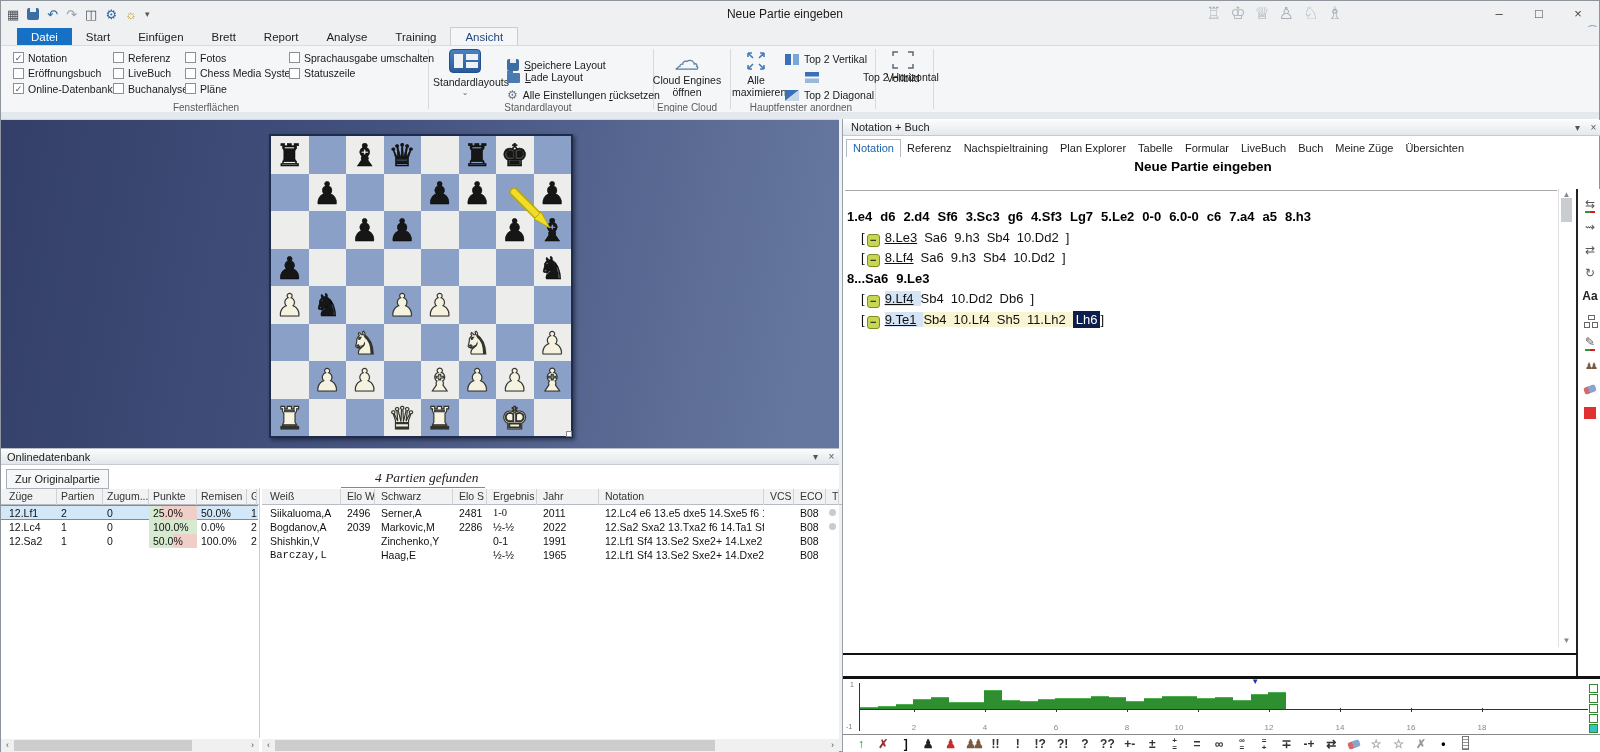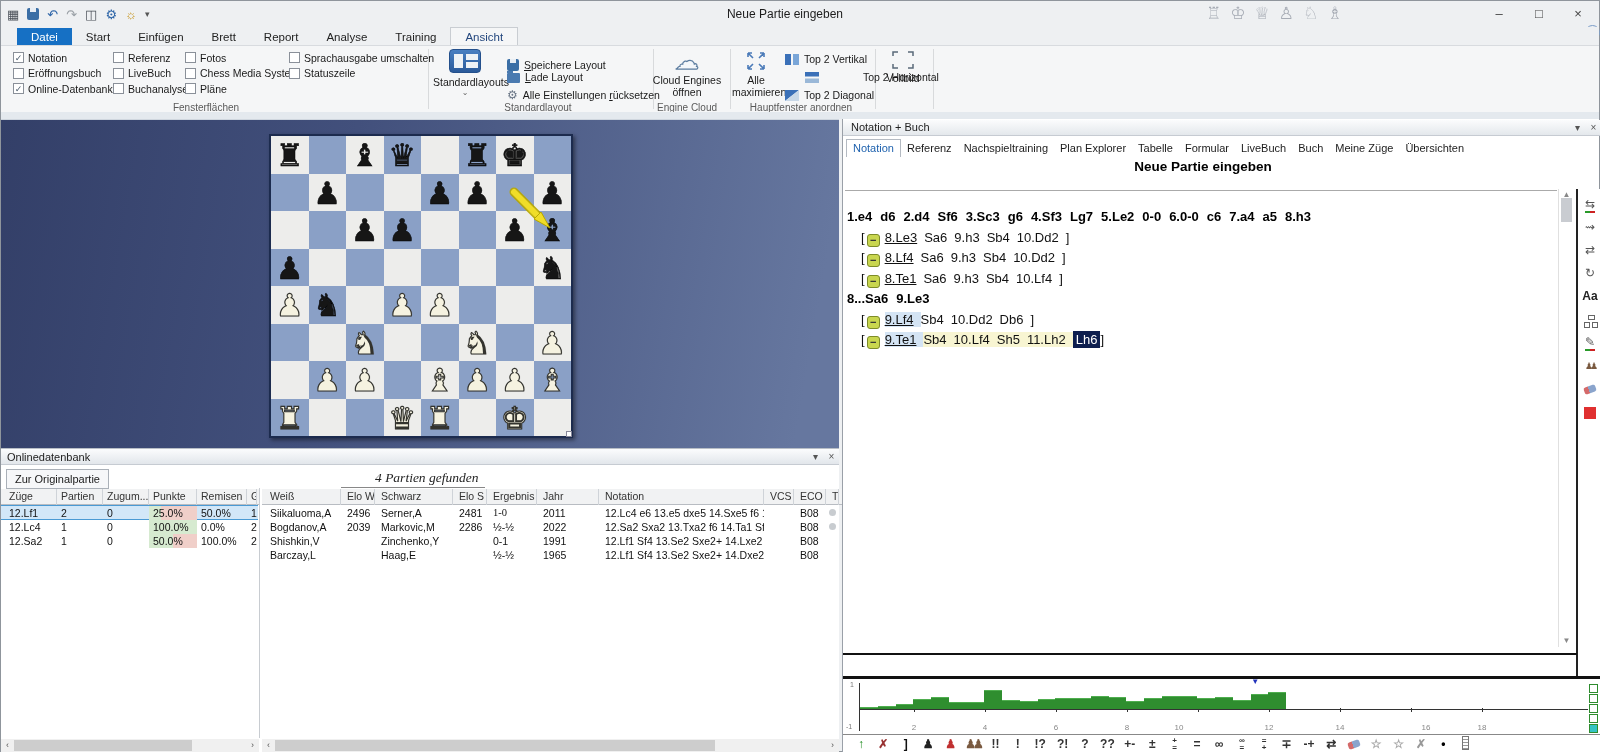--- a/index.html
+++ b/index.html
@@ -431,21 +431,21 @@
       <div class="abs td-cell" style="left: 265px; top: 86px; width: 75px;">Shishkin,V</div>
       <div class="abs td-cell" style="left: 342px; top: 86px; width: 32px;"></div>
       <div class="abs td-cell" style="left: 376px; top: 86px; width: 76px;">Zinchenko,Y</div>
       <div class="abs td-cell" style="left: 454px; top: 86px; width: 32px;"></div>
       <div class="abs td-cell" style="left: 488px; top: 86px; width: 48px;">0-1</div>
       <div class="abs td-cell" style="left: 538px; top: 86px; width: 60px;">1991</div>
       <div class="abs td-cell" style="left: 600px; top: 86px; width: 163px;">12.Lf1 Sf4 13.Se2 Sxe2+ 14.Lxe2 Sa6..</div>
       <div class="abs td-cell" style="left: 765px; top: 86px; width: 28px;"></div>
       <div class="abs td-cell" style="left: 795px; top: 86px; width: 30px;">B08</div>
       <div class="abs td-cell" style="left: 827px; top: 86px; width: 11px;"></div>
-      <div class="abs td-cell" style="left: 265px; top: 100px; width: 75px;">Barczay,L</div>
+      <div class="abs td-cell" style="left: 265px; top: 100px; width: 75px; font-family: Liberation Mono, monospace;">Barczay,L</div>
       <div class="abs td-cell" style="left: 342px; top: 100px; width: 32px;"></div>
       <div class="abs td-cell" style="left: 376px; top: 100px; width: 76px;">Haag,E</div>
       <div class="abs td-cell" style="left: 454px; top: 100px; width: 32px;"></div>
       <div class="abs td-cell" style="left: 488px; top: 100px; width: 48px;">½-½</div>
       <div class="abs td-cell" style="left: 538px; top: 100px; width: 60px;">1965</div>
       <div class="abs td-cell" style="left: 600px; top: 100px; width: 163px;">12.Lf1 Sf4 13.Se2 Sxe2+ 14.Dxe2 Ld7..</div>
       <div class="abs td-cell" style="left: 765px; top: 100px; width: 28px;"></div>
       <div class="abs td-cell" style="left: 795px; top: 100px; width: 30px;">B08</div>
       <div class="abs td-cell" style="left: 827px; top: 100px; width: 11px;"></div>
       <div class="abs hscroll" style="left: 0px; width: 258px;">
@@ -463,21 +463,20 @@
       <div class="abs rp-header">Notation + Buch</div>
       <div class="abs rp-hbtn" style="left: 728px;">▾</div>
       <div class="abs rp-hbtn" style="left: 744px;">×</div>
       <div class="abs" style="left: 3px; top: 19px; height: 18px; white-space: nowrap;"><span class="ntab active">Notation</span><span class="ntab">Referenz</span><span class="ntab">Nachspieltraining</span><span class="ntab">Plan Explorer</span><span class="ntab">Tabelle</span><span class="ntab">Formular</span><span class="ntab">LiveBuch</span><span class="ntab">Buch</span><span class="ntab">Meine Züge</span><span class="ntab">Übersichten</span></div>
       <div class="abs game-title">Neue Partie eingeben</div>
       <div class="abs nt-rule"></div>
       <div class="abs moves">
         <div class="mline main"><span><span class="tok">1.e4</span><span class="tok">d6</span><span class="tok">2.d4</span><span class="tok">Sf6</span><span class="tok">3.Sc3</span><span class="tok">g6</span><span class="tok">4.Sf3</span><span class="tok">Lg7</span><span class="tok">5.Le2</span><span class="tok">0-0</span><span class="tok">6.0-0</span><span class="tok">c6</span><span class="tok">7.a4</span><span class="tok">a5</span><span class="tok">8.h3</span></span></div>
         <div class="mline var" style="padding-left: 14px;"><span>[</span><span class="vicon">−</span><span><span class="tok u">8.Le3</span><span class="tok">Sa6</span><span class="tok">9.h3</span><span class="tok">Sb4</span><span class="tok">10.Dd2</span></span><span>]</span></div>
         <div class="mline var" style="padding-left: 14px;"><span>[</span><span class="vicon">−</span><span><span class="tok u">8.Lf4</span><span class="tok">Sa6</span><span class="tok">9.h3</span><span class="tok">Sb4</span><span class="tok">10.Dd2</span></span><span>]</span></div>
-        <div class="mline var" style="padding-left: 14px;"><span>[</span><span class="vicon">−</span><span><span class="tok u">8.Te1</span><span class="tok">Sa6</span><span class="tok">9.h3</span><span class="tok">Sb4</span><span class="tok">10.Lf4</span></span><span>]</span></div>
         <div class="mline main"><span><span class="tok">8...Sa6</span><span class="tok">9.Le3</span></span></div>
         <div class="mline var" style="padding-left: 14px;"><span>[</span><span class="vicon">−</span><span class="hl-b"><span class="tok u">9.Lf4</span></span><span><span class="tok">Sb4</span><span class="tok">10.Dd2</span><span class="tok">Db6</span></span><span>]</span></div>
         <div class="mline var" style="padding-left: 14px;"><span>[</span><span class="vicon">−</span><span class="hl-b"><span class="tok u">9.Te1</span></span><span class="hl-y"><span class="tok">Sb4</span><span class="tok">10.Lf4</span><span class="tok">Sh5</span><span class="tok">11.Lh2</span></span><span class="hl-c"><span class="tok" style="margin-right: 0px;">Lh6</span></span><span>]</span></div>
       </div>
       <div class="abs vscroll">
         <div class="vsa" style="top:1px">▲</div>
         <div class="vs-thumb"></div>
         <div class="vsa" style="top:447px">▼</div>
       </div>
       <div class="abs sidebar">
@@ -511,21 +510,21 @@
         <div class="abs hlabel" style="left: 213px;">6</div>
         <div class="abs htick" style="left: 284px;"></div>
         <div class="abs hlabel" style="left: 284px;">8</div>
         <div class="abs htick" style="left: 355px;"></div>
         <div class="abs hlabel" style="left: 336px;">10</div>
         <div class="abs htick" style="left: 426px;"></div>
         <div class="abs hlabel" style="left: 426px;">12</div>
         <div class="abs htick" style="left: 497px;"></div>
         <div class="abs hlabel" style="left: 497px;">14</div>
         <div class="abs htick" style="left: 568px;"></div>
-        <div class="abs hlabel" style="left: 583px;">16</div>
+        <div class="abs hlabel" style="left: 568px;">16</div>
         <div class="abs htick" style="left: 639px;"></div>
         <div class="abs hlabel" style="left: 639px;">18</div>
         <div class="abs hbar" style="left: 17px; top: 28px; width: 17.75px; height: 2px;"></div>
         <div class="abs hbar" style="left: 34.75px; top: 27px; width: 17.75px; height: 3px;"></div>
         <div class="abs hbar" style="left: 52.5px; top: 25px; width: 17.75px; height: 5px;"></div>
         <div class="abs hbar" style="left: 70.25px; top: 20px; width: 17.75px; height: 10px;"></div>
         <div class="abs hbar" style="left: 88px; top: 18px; width: 17.75px; height: 12px;"></div>
         <div class="abs hbar" style="left: 105.75px; top: 23px; width: 17.75px; height: 7px;"></div>
         <div class="abs hbar" style="left: 123.5px; top: 23px; width: 17.75px; height: 7px;"></div>
         <div class="abs hbar" style="left: 141.25px; top: 11px; width: 17.75px; height: 19px;"></div>

